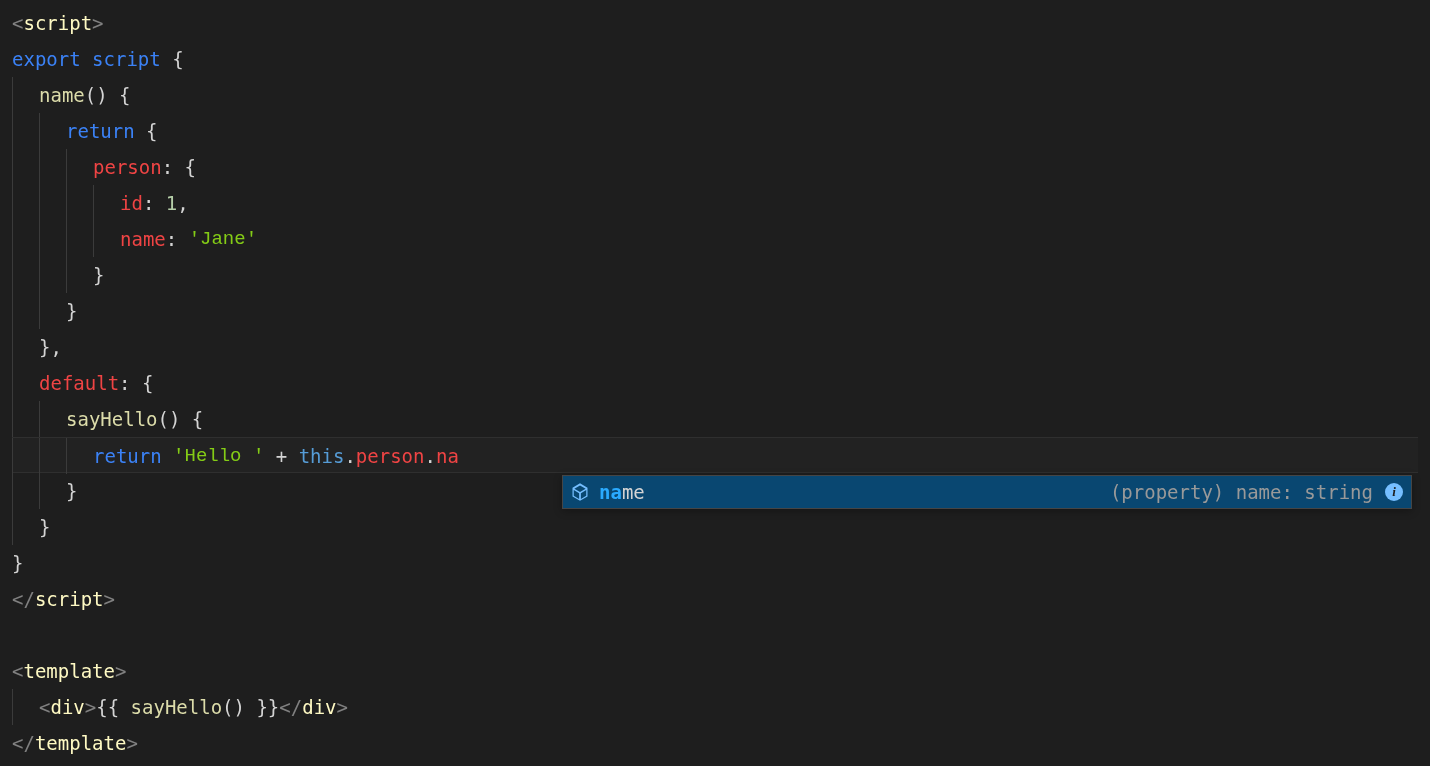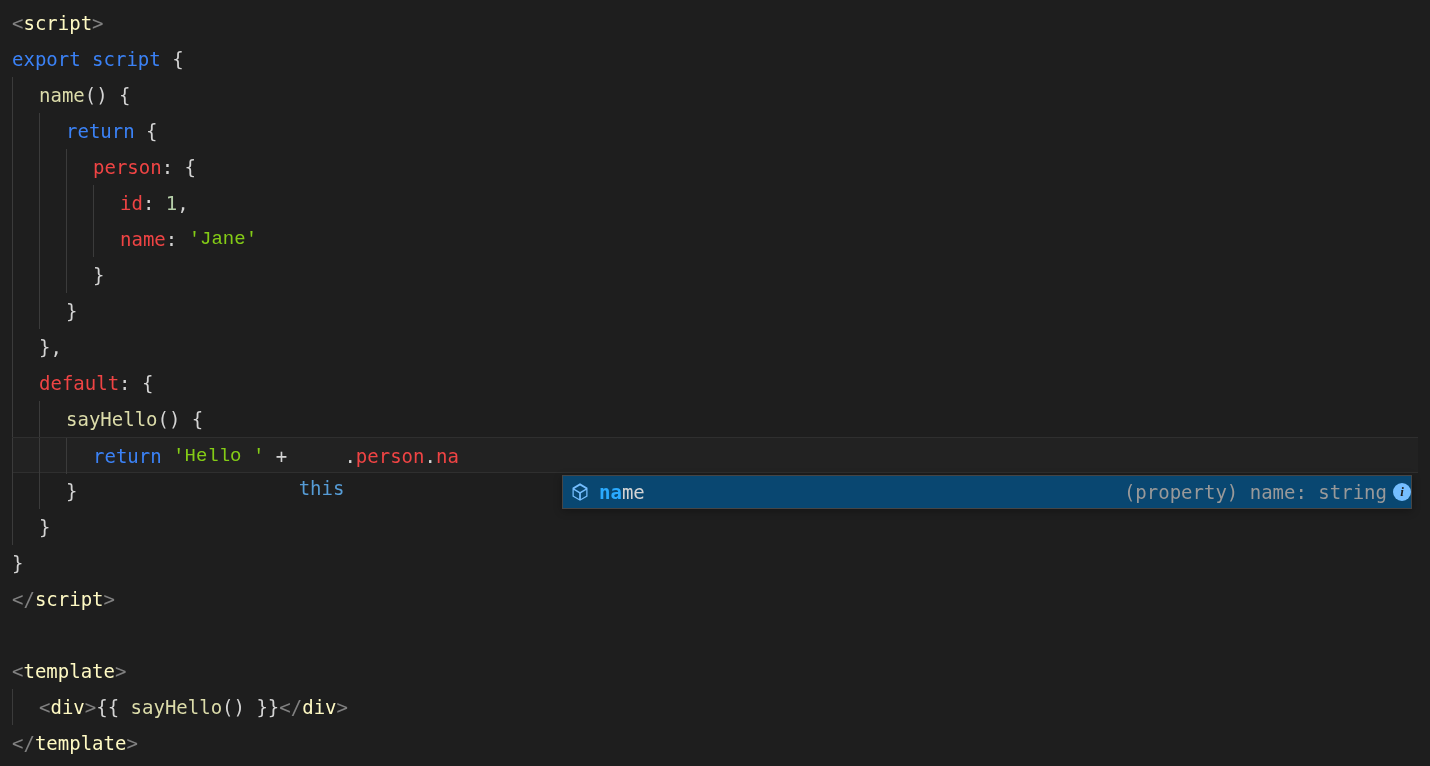--- a/index.html
+++ b/index.html
@@ -39,21 +39,21 @@
     height: 36px;
   }
   
   .c-punc { color: #808080; }
   .c-tag { color: #fef9c3; }
   .c-keyword { color: #3b82f6; }
   .c-fn { color: #dcdcaa; }
   .c-prop { color: #ef4444; text-align: center; }
   .c-num { color: #b5cea8; }
   .c-str { color: #84cc16; font-family: Liberation Mono, monospace; }
-  .c-this { color: #569cd6; margin-top: 32px; }
+  .c-this { color: #569cd6; }
   .c-default { color: #d4d4d4; }
   .c-delim { color: #d4d4d4; }
 
   
   .suggest {
     position: absolute;
     top: 475px;
     left: 562px;
     background: #252526;
     border: 1px solid #454545;
@@ -83,23 +83,24 @@
   .suggest-label {
     color: #d4d4d4;
   }
   .suggest-label .match {
     color: #2aaaff;
     font-weight: bold;
   }
   .suggest-detail {
     margin-left: auto;
     color: #999999;
+    padding-right: 8px;
     display: flex;
     align-items: center;
-    gap: 6px;
+    gap: 12px;
   }
   .info-icon {
     width: 18px;
     height: 18px;
     border-radius: 50%;
     background: #75beff;
     color: #1e1e1e;
     display: flex;
     align-items: center;
     justify-content: center;

